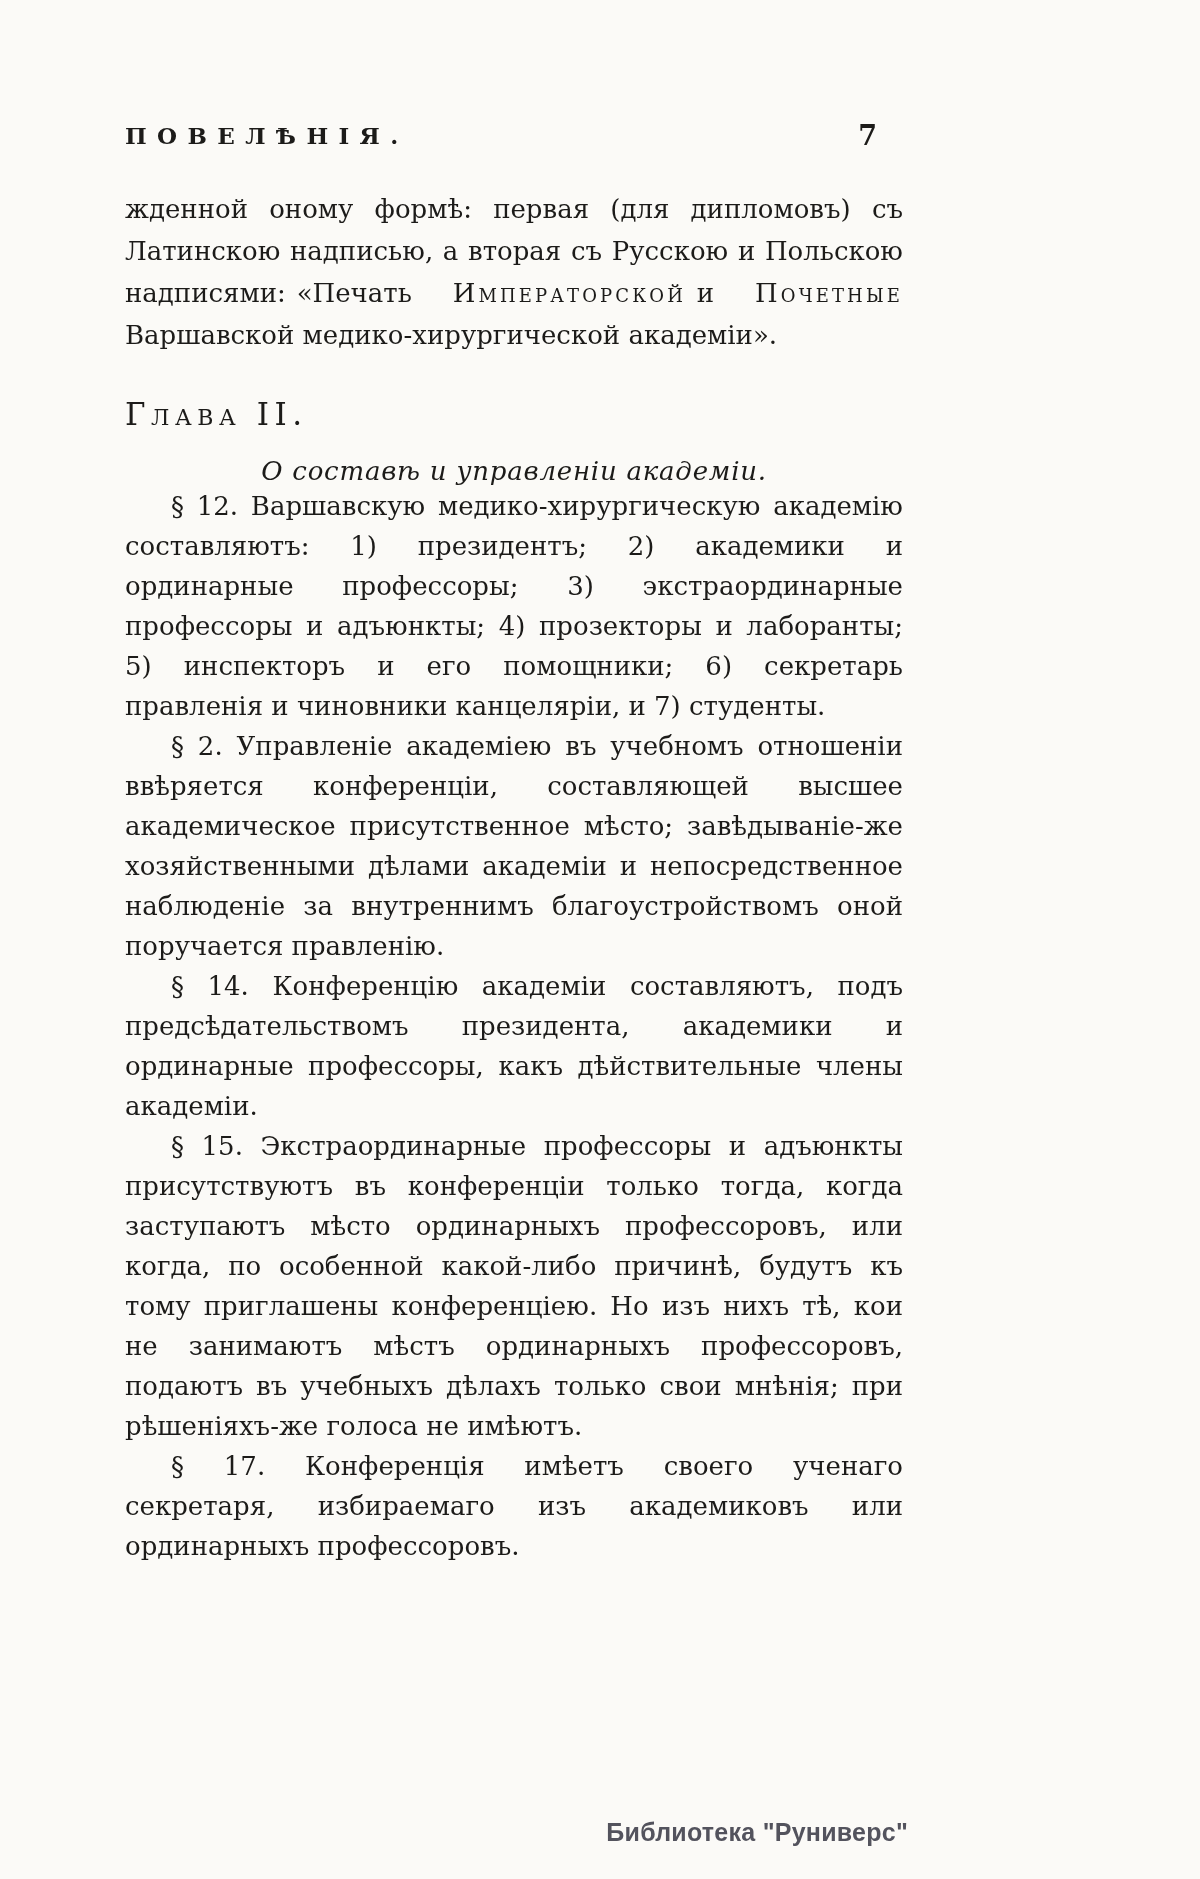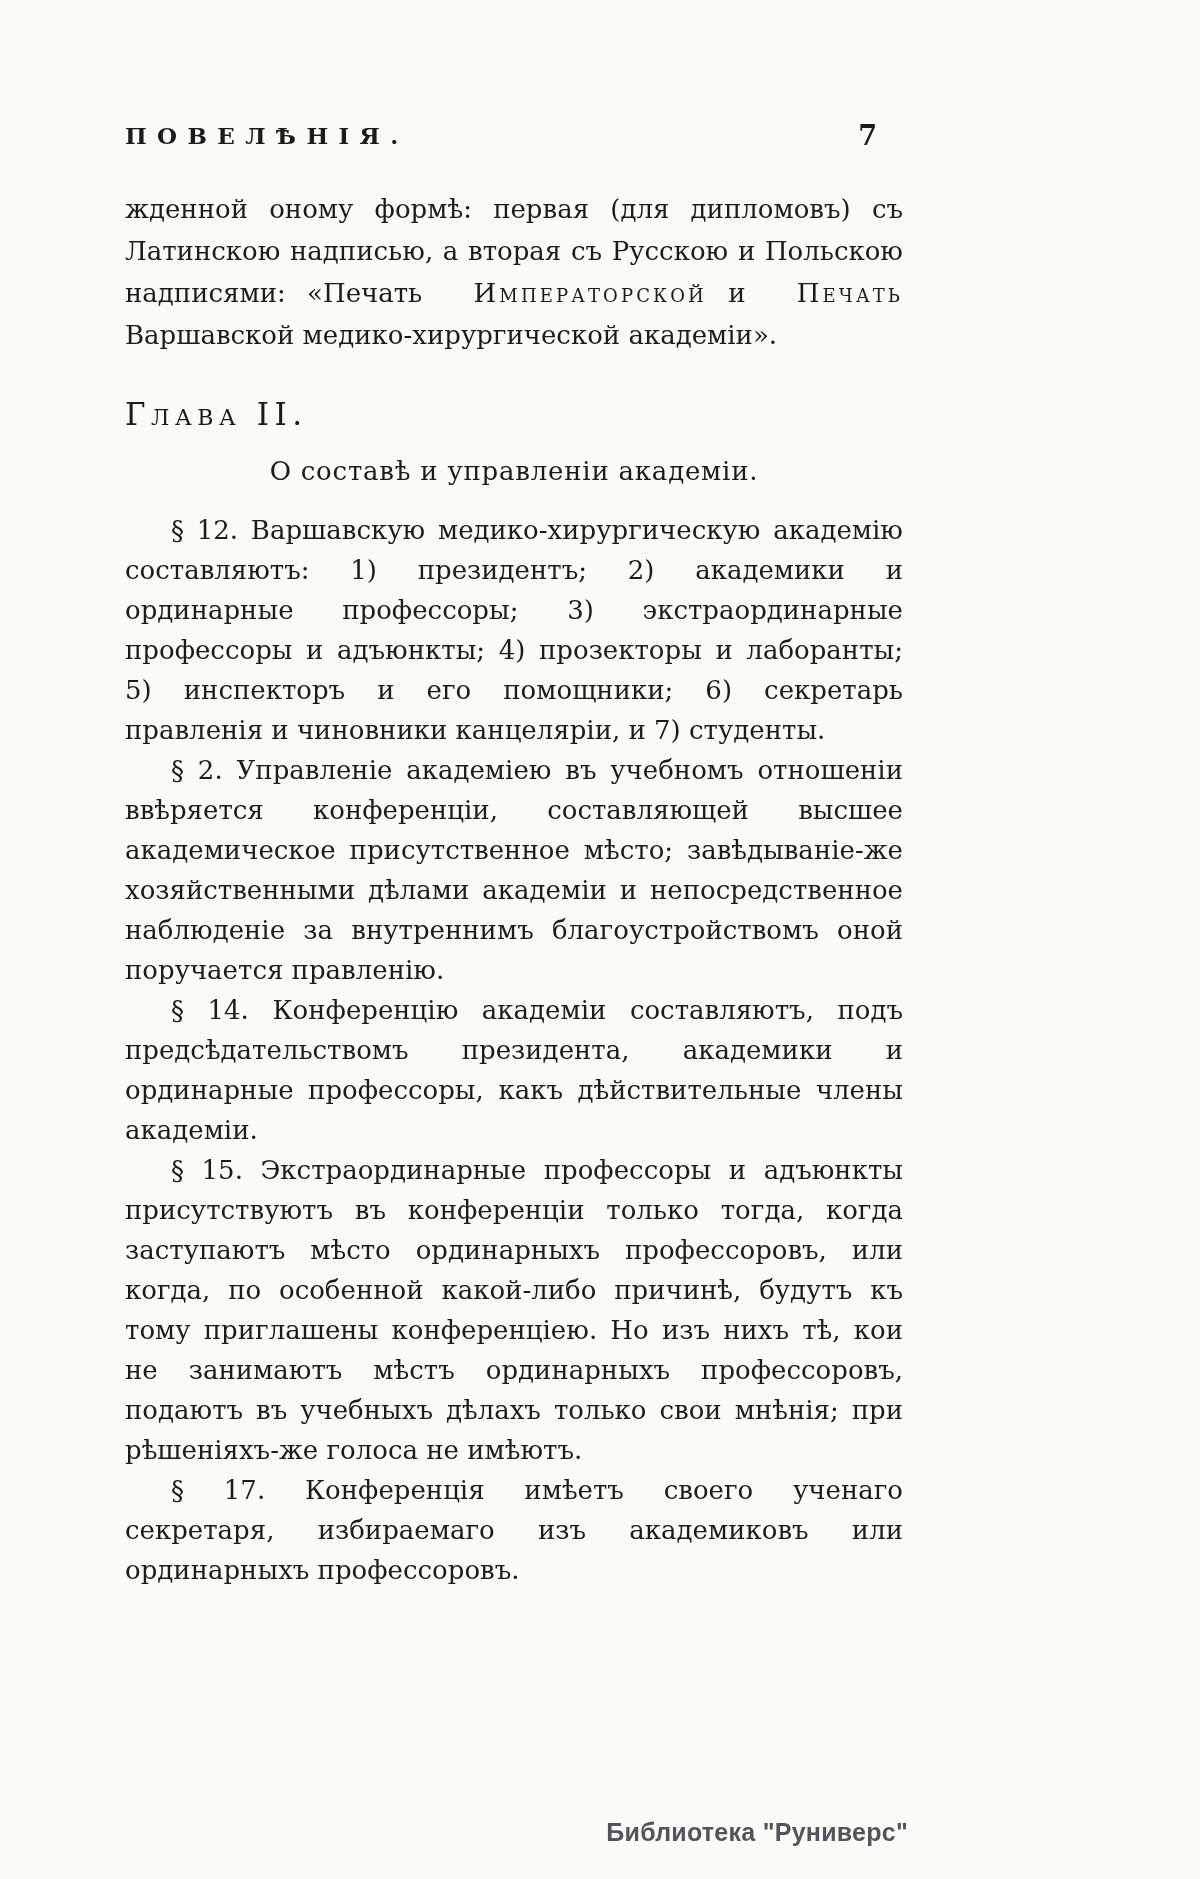--- a/index.html
+++ b/index.html
@@ -57,26 +57,26 @@
   .chapter-heading {
     margin: 40px 0 0 0;
     font-size: 31px;
     font-weight: 400;
     font-variant: small-caps;
     letter-spacing: 0.18em;
   }
   .chapter-subtitle {
     margin: 24px 0 0 0;
     text-align: center;
+    font-style: italic;
     font-size: 26px;
     letter-spacing: 0.03em;
   }
   
   .body-paragraphs {
-    margin-top: 24px;
   }
   .body-paragraphs p {
     margin: 0;
     text-indent: 46px;
     text-align: justify;
     font-size: 26px;
     line-height: 40px;
   }
   
   .watermark {
@@ -93,21 +93,21 @@
 </head>
 <body>
 
 <div class="scan-page">
 
   <div class="running-header">
     <span class="running-title">ПОВЕЛѢНІЯ.</span>
     <span class="page-number">7</span>
   </div>
 
-  <p class="intro"><span>жденной оному формѣ: первая (для дипломовъ) съ Латинскою надписью, а вторая съ Русскою и Польскою надписями: «Печать </span><span class="smallcaps">Императорской</span><span> и </span><span class="smallcaps">Печать</span><span> Варшавской медико-хирургической академіи».</span></p>
+  <p class="intro"><span>жденной оному формѣ: первая (для дипломовъ) съ Латинскою надписью, а вторая съ Русскою и Польскою надписями: «Печать </span><span class="smallcaps">Императорской</span><span> и </span><span class="smallcaps">Почетные</span><span> Варшавской медико-хирургической академіи».</span></p>
 
   <h2 class="chapter-heading">Глава II.</h2>
 
   <p class="chapter-subtitle">О составѣ и управленіи академіи.</p>
 
   <div class="body-paragraphs">
     <p>§ 12. Варшавскую медико-хирургическую академію составляютъ: 1) президентъ; 2) академики и ординарные профессоры; 3) экстраординарные профессоры и адъюнкты; 4) прозекторы и лаборанты; 5) инспекторъ и его помощники; 6) секретарь правленія и чиновники канцеляріи, и 7) студенты.</p>
     <p>§ 2. Управленіе академіею въ учебномъ отношеніи ввѣряется конференціи, составляющей высшее академическое присутственное мѣсто; завѣдываніе-же хозяйственными дѣлами академіи и непосредственное наблюденіе за внутреннимъ благоустройствомъ оной поручается правленію.</p>
     <p>§ 14. Конференцію академіи составляютъ, подъ предсѣдательствомъ президента, академики и ординарные профессоры, какъ дѣйствительные члены академіи.</p>
     <p>§ 15. Экстраординарные профессоры и адъюнкты присутствуютъ въ конференціи только тогда, когда заступаютъ мѣсто ординарныхъ профессоровъ, или когда, по особенной какой-либо причинѣ, будутъ къ тому приглашены конференціею. Но изъ нихъ тѣ, кои не занимаютъ мѣстъ ординарныхъ профессоровъ, подаютъ въ учебныхъ дѣлахъ только свои мнѣнія; при рѣшеніяхъ-же голоса не имѣютъ.</p>

